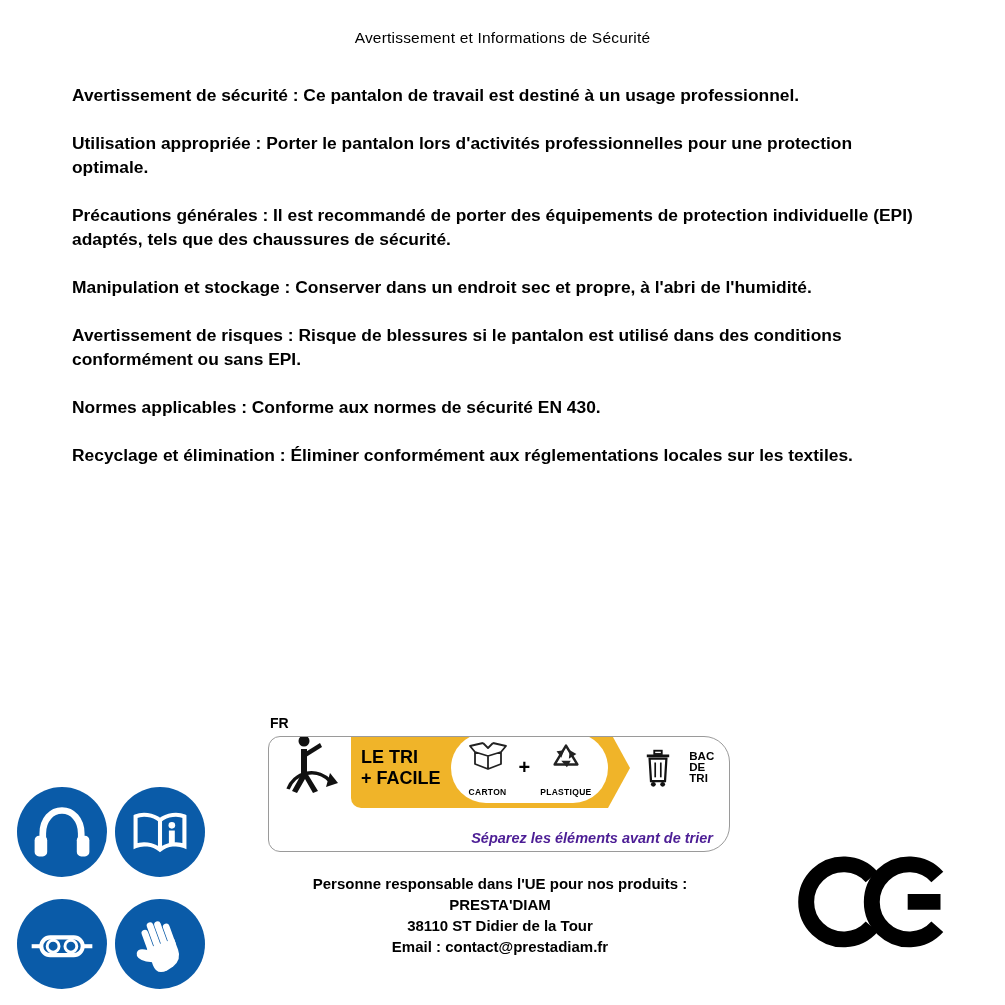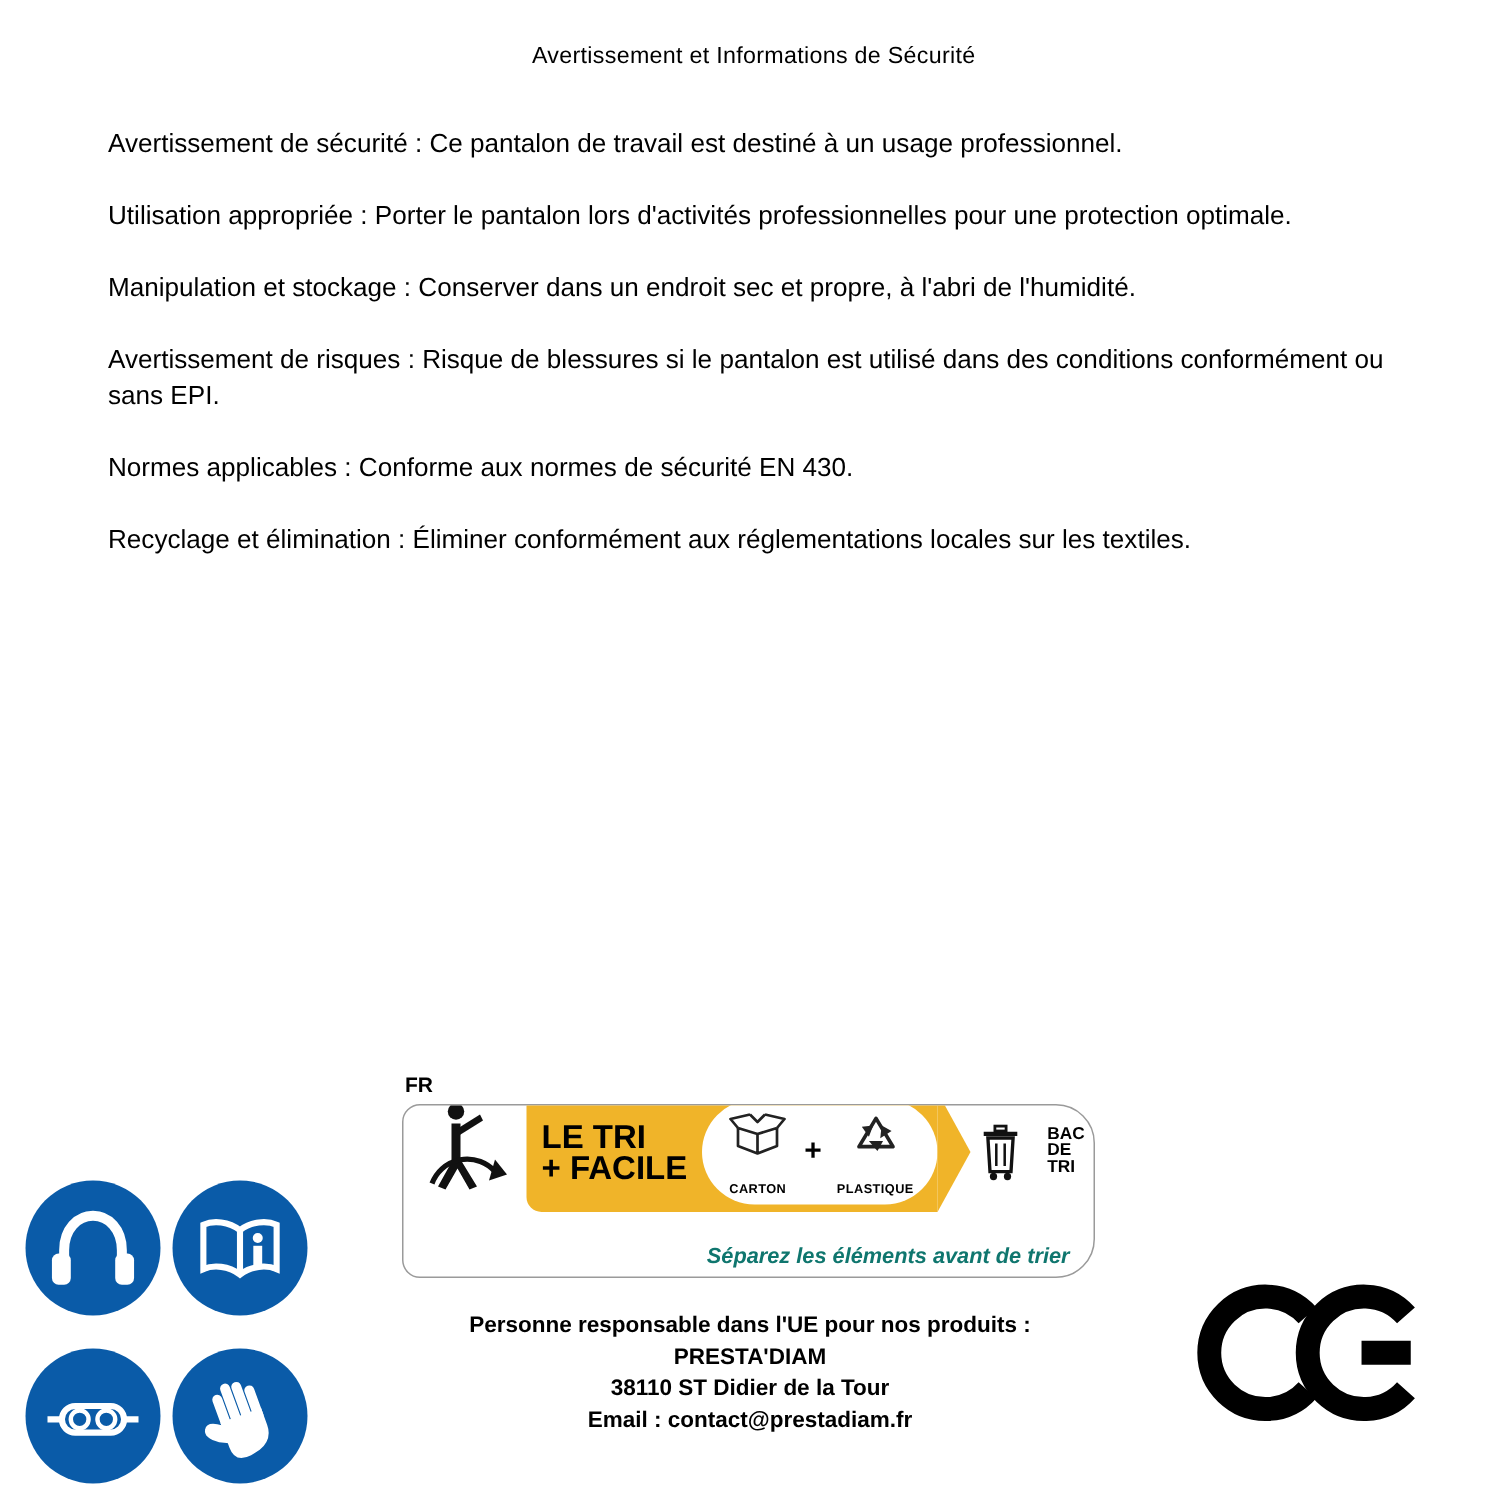--- a/index.html
+++ b/index.html
@@ -8,21 +8,21 @@
     font-family:"Liberation Sans", sans-serif;color:#000;overflow:hidden;
   }
   .title{
     position:absolute;top:29px;left:0;width:100%;text-align:center;
     font-weight:normal;font-size:15.5px;letter-spacing:.2px;
   }
   .content{
     position:absolute;top:83px;left:72px;width:852px;
     font-size:17.4px;line-height:24px;
   }
-  .content p{margin:0 0 24px 0;}
+  .content p{margin:0 0 24px 0;font-weight:bold;}
 
   
   .safety-icons{
     position:absolute;left:17px;top:787px;width:190px;
     display:grid;grid-template-columns:90px 90px;gap:22px 8px;
   }
   .icon-circle{
     width:90px;height:90px;border-radius:50%;background:#0a5ba8;
     display:flex;align-items:center;justify-content:center;
   }
@@ -38,51 +38,52 @@
   .tri-top{flex:1;display:flex;align-items:center;min-height:0;}
   .triman{width:82px;display:flex;align-items:center;justify-content:center;}
   .yellow-band{
     background:#F0B429;height:80px;border-radius:10px 0 0 10px;
     display:flex;align-items:center;flex:0 0 auto;padding-left:10px;
   }
   .chevron{
     width:0;height:0;border-top:40px solid transparent;
     border-bottom:40px solid transparent;border-left:22px solid #F0B429;
   }
-  .tri-text{font-weight:800;font-size:22px;line-height:21px;padding-right:10px;white-space:nowrap;}
+  .tri-text{font-weight:800;font-size:18px;line-height:21px;padding-right:10px;white-space:nowrap;}
   .white-oval{
     background:#fff;border-radius:36px;height:70px;
     display:flex;align-items:center;padding:0 16px;gap:10px;
   }
   .mat{display:flex;flex-direction:column;align-items:center;gap:16px;}
   .mat-label{font-size:8.5px;font-weight:bold;letter-spacing:.3px;}
   .plus-sign{font-weight:bold;font-size:20px;}
   .bin-sec{flex:1;display:flex;align-items:center;justify-content:center;gap:17px;}
   .bac-text{font-size:11.5px;font-weight:800;line-height:11px;text-align:left;}
   .tri-slogan{
     height:26px;display:flex;align-items:center;justify-content:flex-end;
-    padding-right:16px;font-style:italic;font-weight:bold;font-size:14.5px;color:#0f766e;margin-top:27px;
+    padding-right:16px;font-style:italic;font-weight:bold;font-size:14.5px;color:#4c1d95;margin-top:27px;
   }
 
   
   .responsible{
     position:absolute;left:250px;top:873px;width:500px;text-align:center;
     font-size:15px;font-weight:bold;line-height:21px;
   }
   
   .ce-mark{position:absolute;left:798px;top:848px;}
 </style>
 </head>
 <body>
 
 <div class="title">Avertissement et Informations de Sécurité</div>
 
 <div class="content">
   <p>Avertissement de sécurité : Ce pantalon de travail est destiné à un usage professionnel.</p>
   <p>Utilisation appropriée : Porter le pantalon lors d'activités professionnelles pour une protection optimale.</p>
+  <p>Précautions générales : Il est recommandé de porter des équipements de protection individuelle (EPI) adaptés, tels que des chaussures de sécurité.</p>
   <p>Manipulation et stockage : Conserver dans un endroit sec et propre, à l'abri de l'humidité.</p>
   <p>Avertissement de risques : Risque de blessures si le pantalon est utilisé dans des conditions conformément ou sans EPI.</p>
   <p>Normes applicables : Conforme aux normes de sécurité EN 430.</p>
   <p>Recyclage et élimination : Éliminer conformément aux réglementations locales sur les textiles.</p>
 </div>
 
 <div class="safety-icons">
   <div class="icon-circle">
     <svg viewBox="0 0 100 100">
       <path d="M24 68 V52 C24 33 36 21 50 21 C64 21 76 33 76 52 V68" stroke="#fff" stroke-width="9" fill="none"></path>

